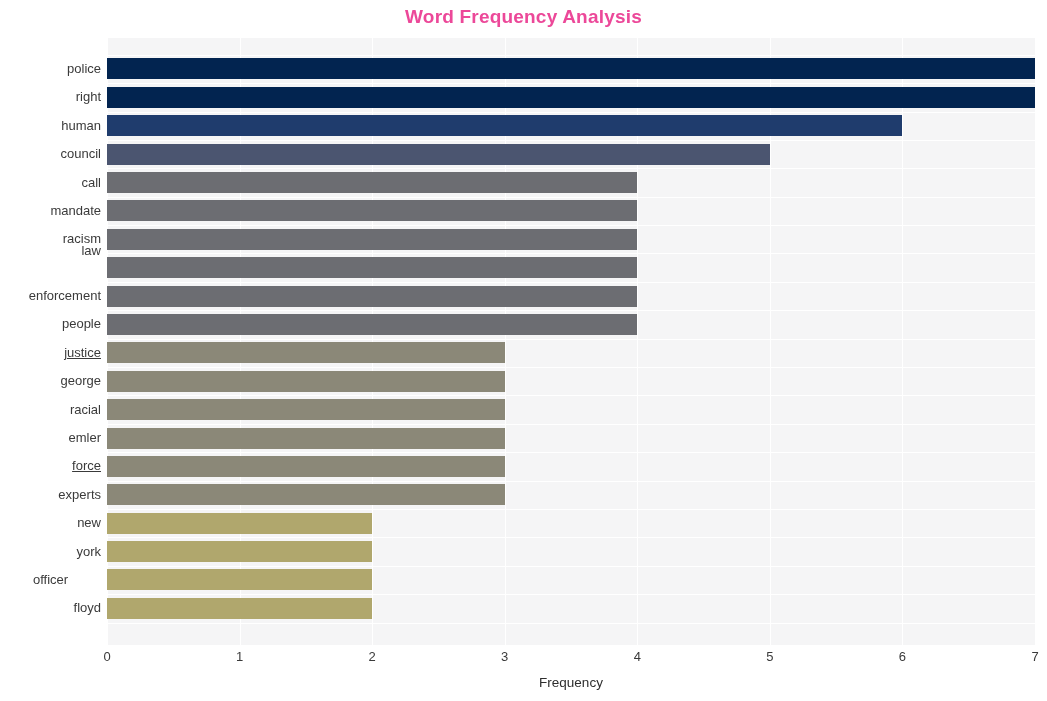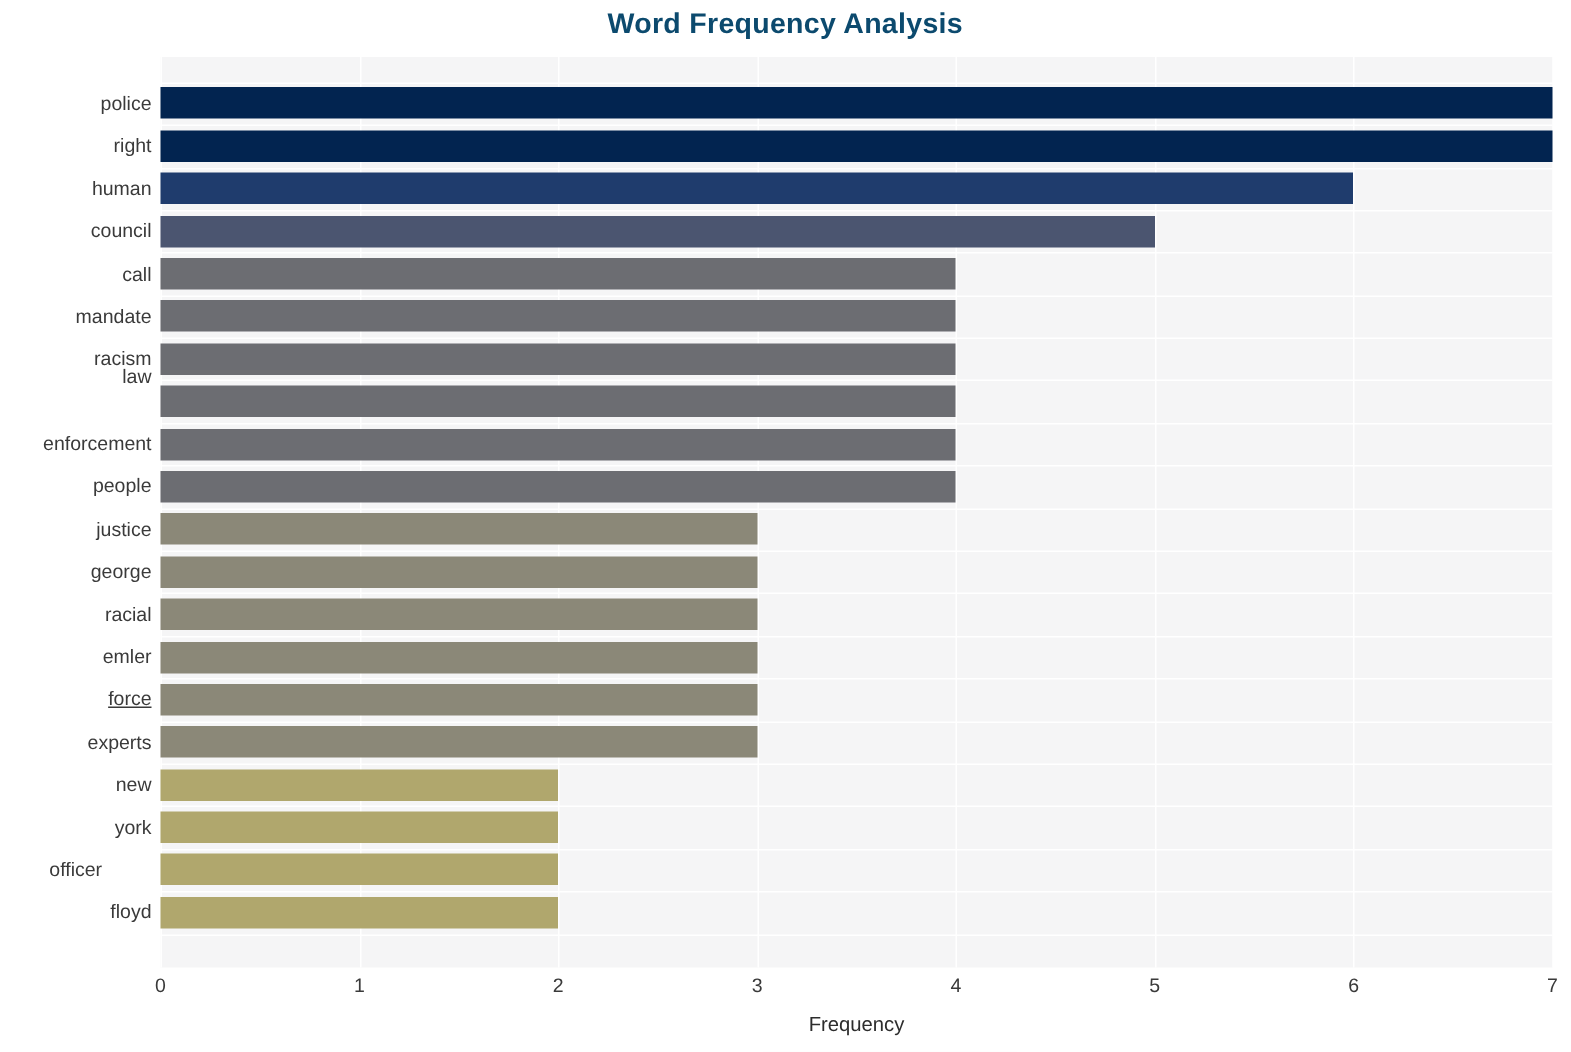--- a/index.html
+++ b/index.html
@@ -23,21 +23,21 @@
 
   
   #chart-title {
     position: absolute;
     left: 0;
     top: 6px;
     width: 1047px;
     text-align: center;
     font-size: 19px;
     font-weight: bold;
-    color: #0c4a6e;
+    color: #ec4899;
     letter-spacing: 0.2px;
   }
 
   
   #plot-area {
     position: absolute;
     left: 107px;
     top: 38px;
     width: 928px;
     height: 607px;
@@ -174,21 +174,21 @@
       <div class="ylabel" style="top: 24px;">police</div>
       <div class="ylabel" style="top: 52px;">right</div>
       <div class="ylabel" style="top: 81px;">human</div>
       <div class="ylabel" style="top: 109px; padding-left: 11px;">council</div>
       <div class="ylabel" style="top: 138px;">call</div>
       <div class="ylabel" style="top: 166px;">mandate</div>
       <div class="ylabel" style="top: 194px;">racism</div>
       <div class="ylabel" style="top: 206px;">law</div>
       <div class="ylabel" style="top: 251px;">enforcement</div>
       <div class="ylabel" style="top: 279px;">people</div>
-      <div class="ylabel" style="top: 308px;">justice</div>
+      <div class="ylabel" style="top: 308px; text-decoration: underline;">justice</div>
       <div class="ylabel" style="top: 336px;">george</div>
       <div class="ylabel" style="top: 365px;">racial</div>
       <div class="ylabel" style="top: 393px;">emler</div>
       <div class="ylabel" style="top: 421px; text-decoration: underline;">force</div>
       <div class="ylabel" style="top: 450px; padding-left: 38px;">experts</div>
       <div class="ylabel" style="top: 478px;">new</div>
       <div class="ylabel" style="top: 507px;">york</div>
       <div class="ylabel" style="top: 535px; text-align: center;">officer</div>
       <div class="ylabel" style="top: 563px;">floyd</div>
     </div>

